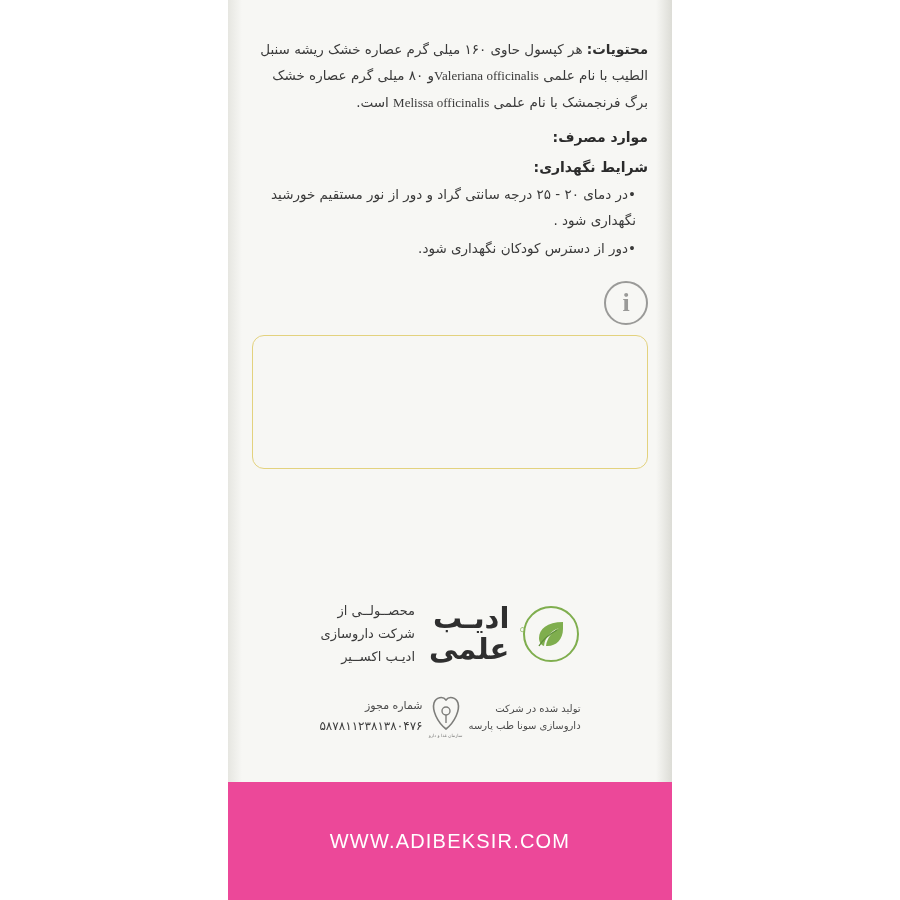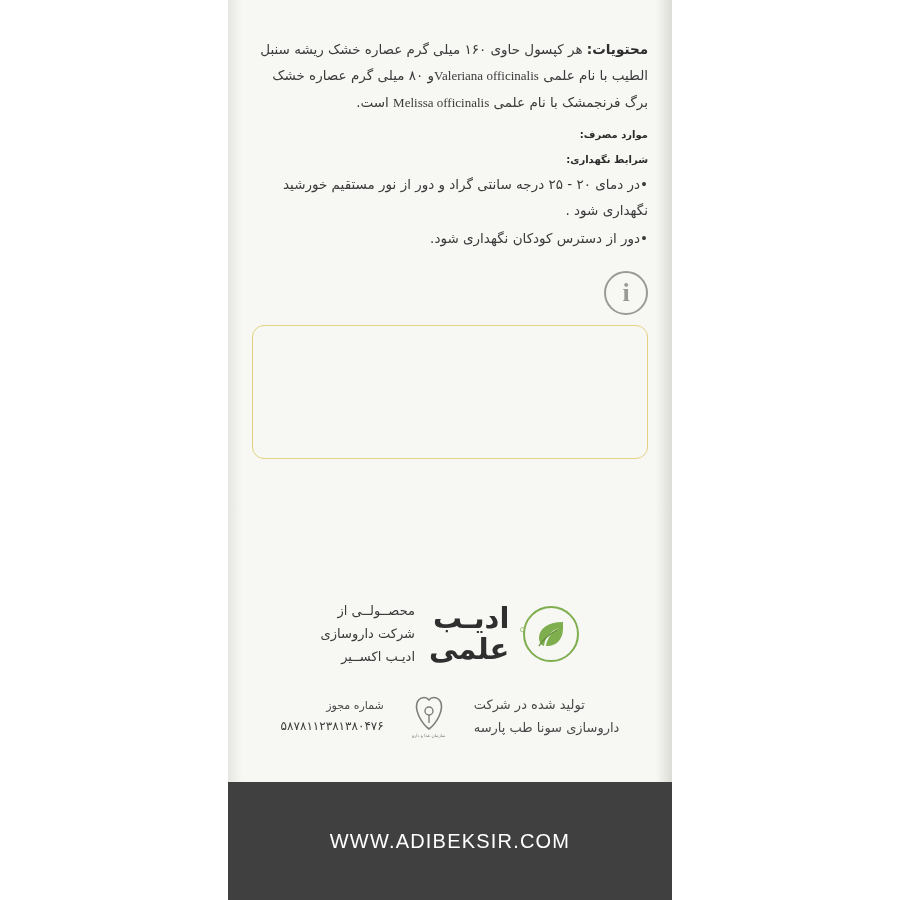--- a/index.html
+++ b/index.html
@@ -58,30 +58,30 @@
     color:#2e2e2e;
   }
   .latin{
     font-family:"Liberation Serif","DejaVu Serif",serif;
     font-style:normal;
     direction:ltr;
     unicode-bidi:embed;
     font-size:13px;
   }
   .heading{
-    font-size:10px;
+    font-size:14px;
     font-weight:bold;
     color:#2b2b2b;
     margin:14px 0 6px 0;
   }
   .bullets{
     margin:0;padding:0;list-style:none;
     font-size:13.5px;line-height:1.95;color:#3a3a3a;
   }
-  .bullets li{margin:0 0 1px 0;text-align:right;}
+  .bullets li{margin:0 12px 1px 0;text-align:right;}
   
   .inforow{
     display:flex;align-items:center;justify-content:flex-start;
     gap:12px;
     margin-top:20px;
   }
   .info-icon{
     flex:0 0 auto;
     width:40px;height:40px;border-radius:50%;
     border:2.5px solid #9a9a98;
@@ -137,45 +137,44 @@
   }
   .leaf-ring-text text{
     font-size:7px;fill:#7fae4e;font-family:"Liberation Sans",sans-serif;letter-spacing:.6px;
   }
   
   .licence{
     position:absolute;
     left:24px;right:24px;
     top:692px;
     display:flex;flex-direction:row-reverse;align-items:center;justify-content:center;
-    gap:22px;
   }
   .lic-block{
     text-align:right;font-size:11px;line-height:1.7;color:#4a4a4a;
   }
   .lic-num{
     font-size:12px;letter-spacing:.4px;color:#3b3b3b;
   }
   .gmp{
     width:46px;height:50px;flex:0 0 auto;position:relative;
     display:flex;flex-direction:column;align-items:center;justify-content:center;
     color:#6f6f6d;
   }
   .gmp-caption{
     font-size:4.4px;color:#7a7a78;text-align:center;margin-top:1px;letter-spacing:.2px;
   }
   .made-block{
-    text-align:left;font-size:13px;line-height:1.75;color:#4a4a4a;
+    text-align:right;font-size:10px;line-height:1.75;color:#4a4a4a;
   }
   
   .footer{
     position:absolute;
     left:0;bottom:0;
     width:444px;height:118px;
-    background:#404040;
+    background:#ec4899;
     display:flex;align-items:center;justify-content:center;
   }
   .footer-url{
     color:#ffffff;
     font-family:"Liberation Sans",sans-serif;
     font-size:20px;
     letter-spacing:1.2px;
     direction:ltr;
   }
 </style>

